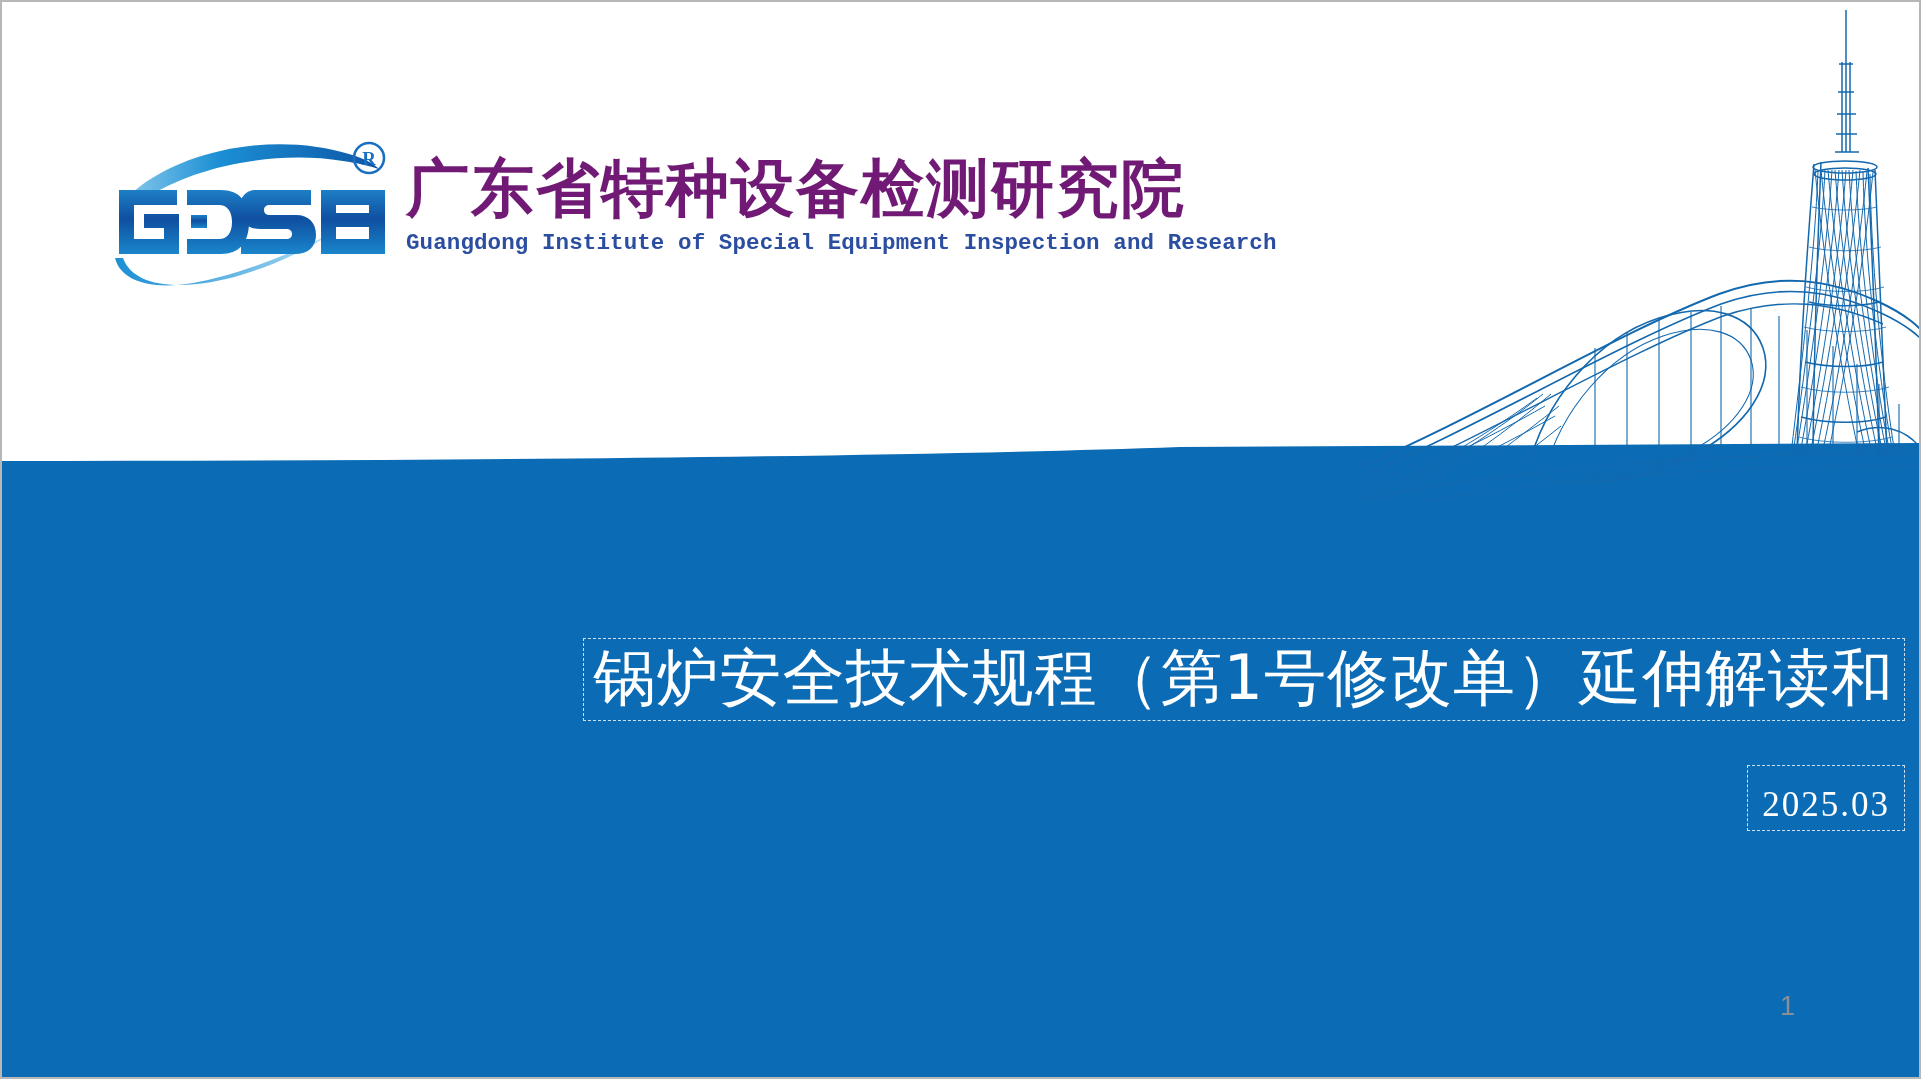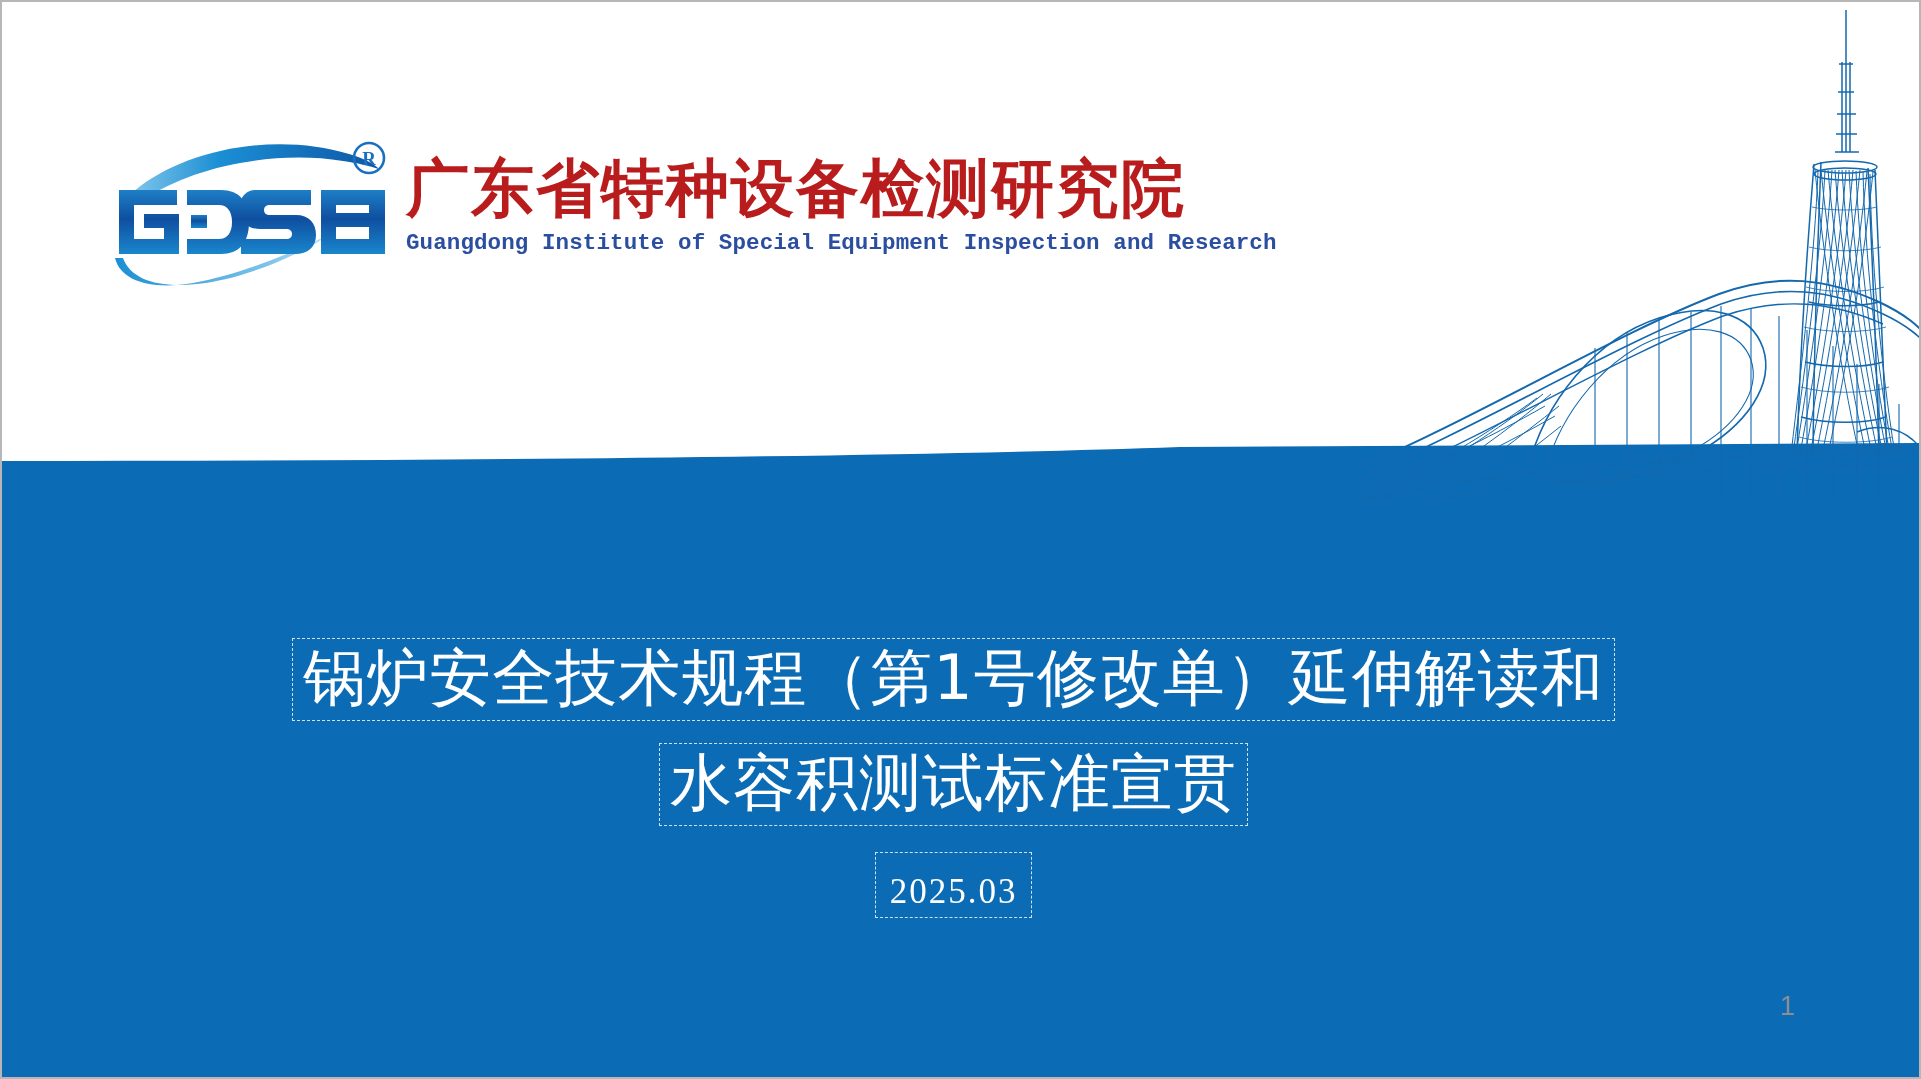--- a/index.html
+++ b/index.html
@@ -19,30 +19,30 @@
   
   #cityart{position:absolute;right:0;top:0;width:560px;height:500px;z-index:2;}
 
   
   #logo-block{position:absolute;left:105px;top:128px;z-index:3;
               display:flex;align-items:flex-start;}
   #logo-mark{position:relative;width:285px;height:165px;flex:0 0 auto;}
   #logo-mark svg{display:block;}
   #logo-text{margin-left:14px;padding-top:26px;}
   #org-cn{font-family:"DejaVu Sans","Liberation Sans",sans-serif;
-          font-size:63px;font-weight:700;color:#b91c1c;letter-spacing:2px;
+          font-size:63px;font-weight:700;color:#701a75;letter-spacing:2px;
           line-height:1.06;white-space:nowrap;}
   #org-en{font-family:Liberation Mono, monospace;
           font-size:22.5px;font-weight:700;color:#2b4ea0;letter-spacing:.1px;
           white-space:nowrap;margin-top:7px;}
 
   
   .ph{border:1px dashed rgba(255,255,255,.80);}
   #title-wrap{position:absolute;left:0;right:14px;top:636px;z-index:4;
-              text-align:center;}
+              text-align:right;}
   .title-line{display:inline-block;padding:2px 10px 6px 10px;
               font-family:"DejaVu Sans","Liberation Sans",sans-serif;
               font-size:62px;font-weight:400;color:#ffffff;line-height:1.18;
               letter-spacing:1px;white-space:nowrap;}
   #title-line-2{margin-top:22px;}
   #date-line{display:inline-block;margin-top:26px;padding:19px 14px 5px 14px;
              font-family:"Liberation Serif","DejaVu Serif",serif;
              font-size:35px;color:#ffffff;letter-spacing:2px;white-space:nowrap;}
 
   #page-number{position:absolute;right:124px;bottom:55px;z-index:5;
@@ -214,19 +214,18 @@
 
     <div id="logo-text">
       <div id="org-cn">广东省特种设备检测研究院</div>
       <div id="org-en">Guangdong Institute of Special Equipment Inspection and Research</div>
     </div>
   </div>
 
   <div id="title-wrap">
     <div class="title-line ph" id="title-line-1">锅炉安全技术规程（第1号修改单）延伸解读和</div>
     <br>
-    <div class="title-line ph" id="title-line-2">水容积测试标准宣贯</div>
     <br>
     <div class="ph" id="date-line">2025.03</div>
   </div>
 
   <div id="page-number">1</div>
 </div>
 
 </body></html>

